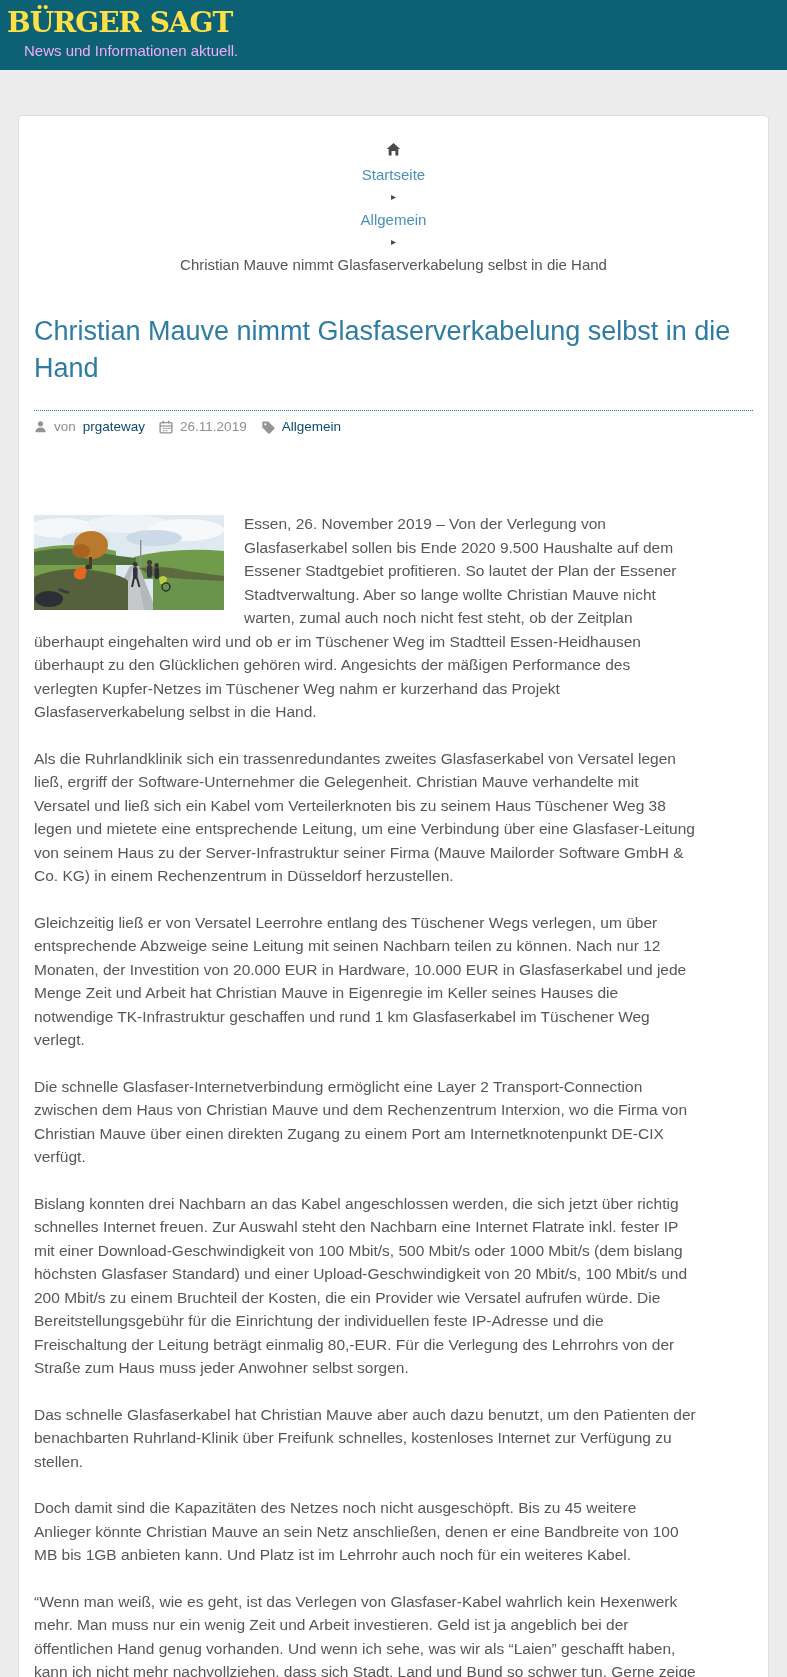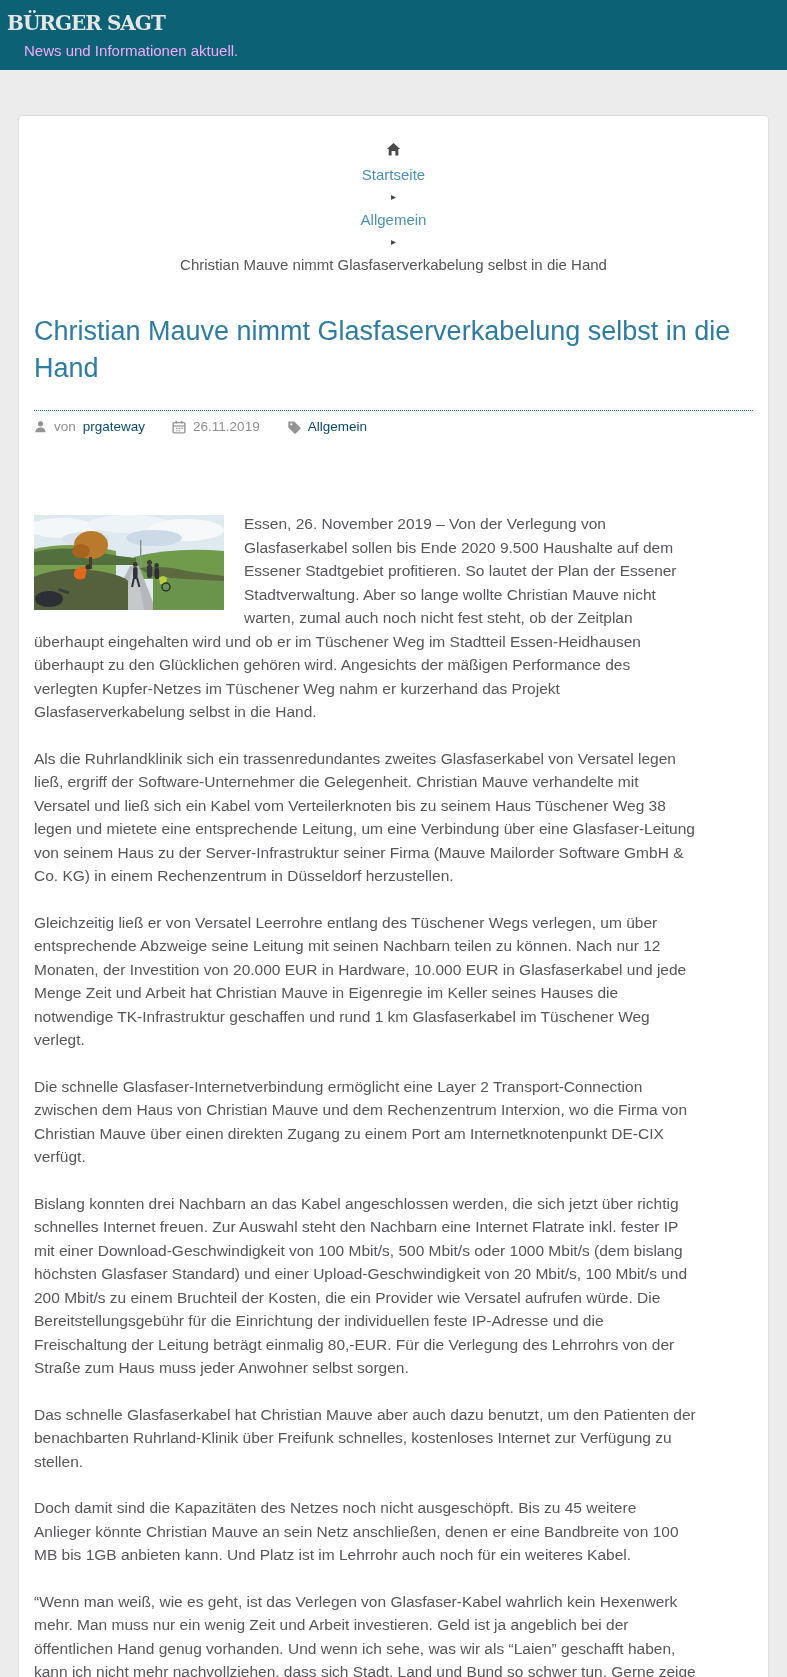--- a/index.html
+++ b/index.html
@@ -10,24 +10,24 @@
     font-family: "Liberation Sans", sans-serif;
   }
 
   
   .site-header {
     background: #0d6174;
     height: 70px;
     padding: 6px 8px 0 7px;
   }
   .site-title {
-    color: #e5e5e5;
+    color: #fde047;
     font-family: "DejaVu Serif", serif;
     font-weight: 700;
-    font-size: 20px;
+    font-size: 28px;
     letter-spacing: -1px;
     line-height: 34px;
     margin: 0;
   }
   .site-tagline {
     color: #f0abfc;
     font-size: 15px;
     line-height: 18px;
     margin: 2px 0 0 17px;
   }
@@ -69,21 +69,21 @@
   }
   .title-rule {
     margin-top: 23px;
     border: 0;
     border-bottom: 1px dotted #2d7996;
     height: 0;
   }
   .article-meta {
     display: flex;
     align-items: center;
-    gap: 27px;
+    gap: 14px;
     margin-top: 8px;
     font-size: 13.5px;
     color: #8f8f8f;
   }
   .meta-item { display: inline-flex; align-items: center; gap: 7px; }
   .meta-item .meta-link { color: #0c4a6e; cursor: pointer; }
   .meta-item svg { display: block; }
 
   
   .article-body {

